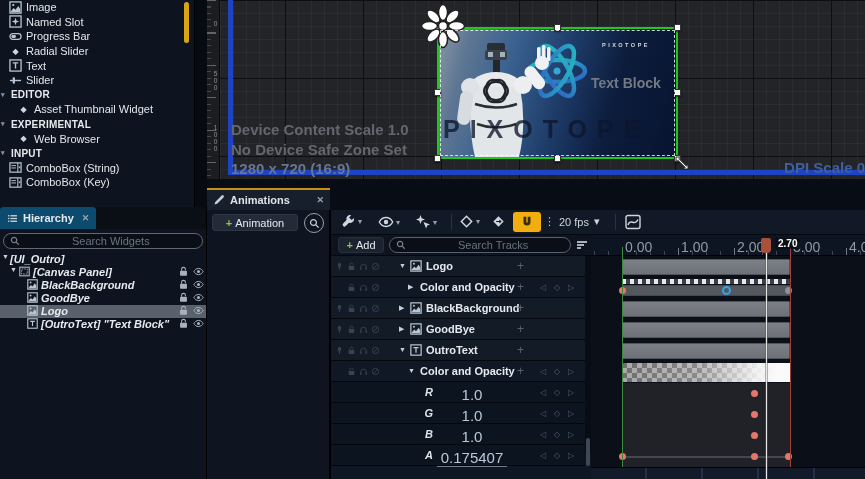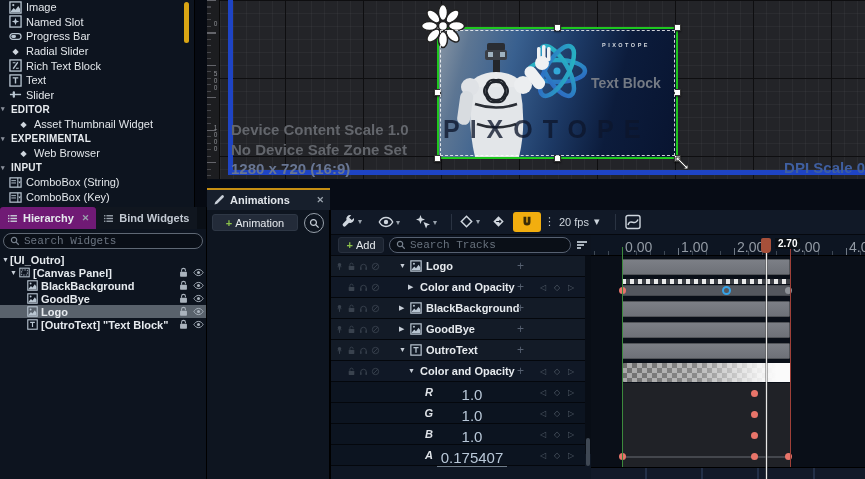--- a/index.html
+++ b/index.html
@@ -2,21 +2,21 @@
 <html><head>
 <meta charset="utf-8">
 <style>
   * { margin:0; padding:0; box-sizing:border-box; }
   html,body { width:865px; height:479px; overflow:hidden; background:#060a12;
     font-family:"Liberation Sans", sans-serif; }
   #app { position:absolute; inset:0; width:865px; height:479px; color:#dfe3e8; }
   .abs { position:absolute; }
   svg { display:block; }
   input { outline:none; border:none; background:transparent; color:#cfd6de;
-    font-family:Liberation Mono, monospace; }
+    font-family:Liberation Sans, sans-serif;margin-left:48px; }
 
   
   #palette { left:0; top:0; width:195px; height:207px; background:#0d141f;
     border-right:1px solid #000; }
   .p-row { height:14.6px; display:flex; align-items:center; font-size:11px; color:#e2e6ea; }
   .p-row .ind { width:26px; flex:0 0 26px; display:flex; justify-content:flex-end; }
   .p-ic { width:13px; height:13px; margin-right:4px; color:#b9c6d2; flex:0 0 13px; }
   .p-head { font-weight:bold; font-size:10px; color:#e6eaee; letter-spacing:.2px; }
   .p-head .arrow { font-size:7px; color:#8a919c; width:8px; margin:0 2px 0 1px; }
   .diamond-b { color:#cfd6de; font-size:8px; width:13px; text-align:center; margin-right:4px; }
@@ -69,29 +69,29 @@
   .green-plus { color:#8bc24a; font-weight:bold; }
   #anim-search { position:absolute; right:5px; top:3px; width:20px; height:20px; border:1.5px solid #97a0aa;
     border-radius:50%; display:flex; align-items:center; justify-content:center; color:#c3cbd4; }
   .anim-item { position:absolute; left:1px; right:1px; top:24px; height:14px; background:#939aa2;
     color:#141922; font-size:11px; line-height:14px; padding-left:4px; }
 
   
   #hier { left:0; top:207px; width:207px; height:272px; background:#0d141f; border-right:1px solid #000; }
   #hier-tabs { height:22px; background:#0a0f16; display:flex; font-size:11px; font-weight:bold; }
   .htab { display:flex; align-items:center; gap:5px; padding:0 7px; }
-  .htab.active { background:#701a75; color:#e6eaee; border-radius:3px 3px 0 0; }
+  .htab.active { background:#0c4a6e; color:#e6eaee; border-radius:3px 3px 0 0; }
   .htab.inactive { background:#10161f; color:#c2c9d2; }
   .htab .close { font-size:9px; color:#9aa3ad; margin-left:3px; }
   .searchbox { display:flex; align-items:center; gap:4px; height:16px; margin:4px 3px;
     border:1px solid #5f6874; border-radius:9px; background:#0a0f17; padding:0 6px; color:#7b8591; }
   .searchbox input { flex:1; font-size:11px; min-width:0; }
   .searchbox input::placeholder { color:#6b7480; }
-  .h-row { height:13px; display:flex; align-items:center; font-size:11px; font-weight:bold;
-    color:#e6eaee; position:relative; padding-right:2px; }
+  .h-row { height:13px; display:flex; font-size:11px; font-weight:bold;
+    color:#e6eaee; position:relative; padding-right:2px;font-style:italic; }
   .h-row .tri { font-size:7px; color:#c8cfd8; width:9px; text-align:center; }
   .h-ic { width:11px; height:11px; margin:0 3px 0 1px; color:#b9c6d2; flex:0 0 11px; }
   .h-right { margin-left:auto; display:flex; gap:4px; color:#aab3bd; }
   .h-right svg { width:11px; height:11px; }
   .h-row.sel { background:#59626c; }
 
   
   #seq { left:330px; top:210px; width:535px; height:269px; background:#0f1724; border-left:1px solid #000; }
   #seq-toolbar { position:absolute; left:0; top:0; right:0; height:25px; background:#111927;
     border-bottom:1px solid #05080e; color:#cfd6de; }
@@ -300,28 +300,20 @@
     </div>
     <div class="p-row">
       <span class="ind">
           <span class="diamond-b">◆</span>
         </span>
       <span>Radial Slider</span>
     </div>
     <div class="p-row">
       <span class="ind">
           <svg class="p-ic">
-            <use href="#ic-rich"></use>
-          </svg>
-        </span>
-      <span>Rich Text Block</span>
-    </div>
-    <div class="p-row">
-      <span class="ind">
-          <svg class="p-ic">
             <use href="#ic-text"></use>
           </svg>
         </span>
       <span>Text</span>
     </div>
     <div class="p-row">
       <span class="ind">
           <svg class="p-ic">
             <use href="#ic-slider"></use>
           </svg>
@@ -484,26 +476,20 @@
 
   <div id="hier" class="abs">
     <div id="hier-tabs">
       <div class="htab active">
         <svg width="11" height="11" style="color:#c8cfd8">
             <use href="#ic-list"></use>
           </svg>
         <span>Hierarchy</span>
         <span class="close">✕</span>
       </div>
-      <div class="htab inactive">
-        <svg width="11" height="11" style="color:#9aa3ad">
-            <use href="#ic-list"></use>
-          </svg>
-        <span>Bind Widgets</span>
-      </div>
     </div>
     <div class="searchbox">
       <svg width="10" height="10">
           <use href="#ic-search"></use>
         </svg>
       <input placeholder="Search Widgets" style="">
     </div>
 
     <div class="h-row">
       <span class="tri" style="margin-left:1px">▼</span>

